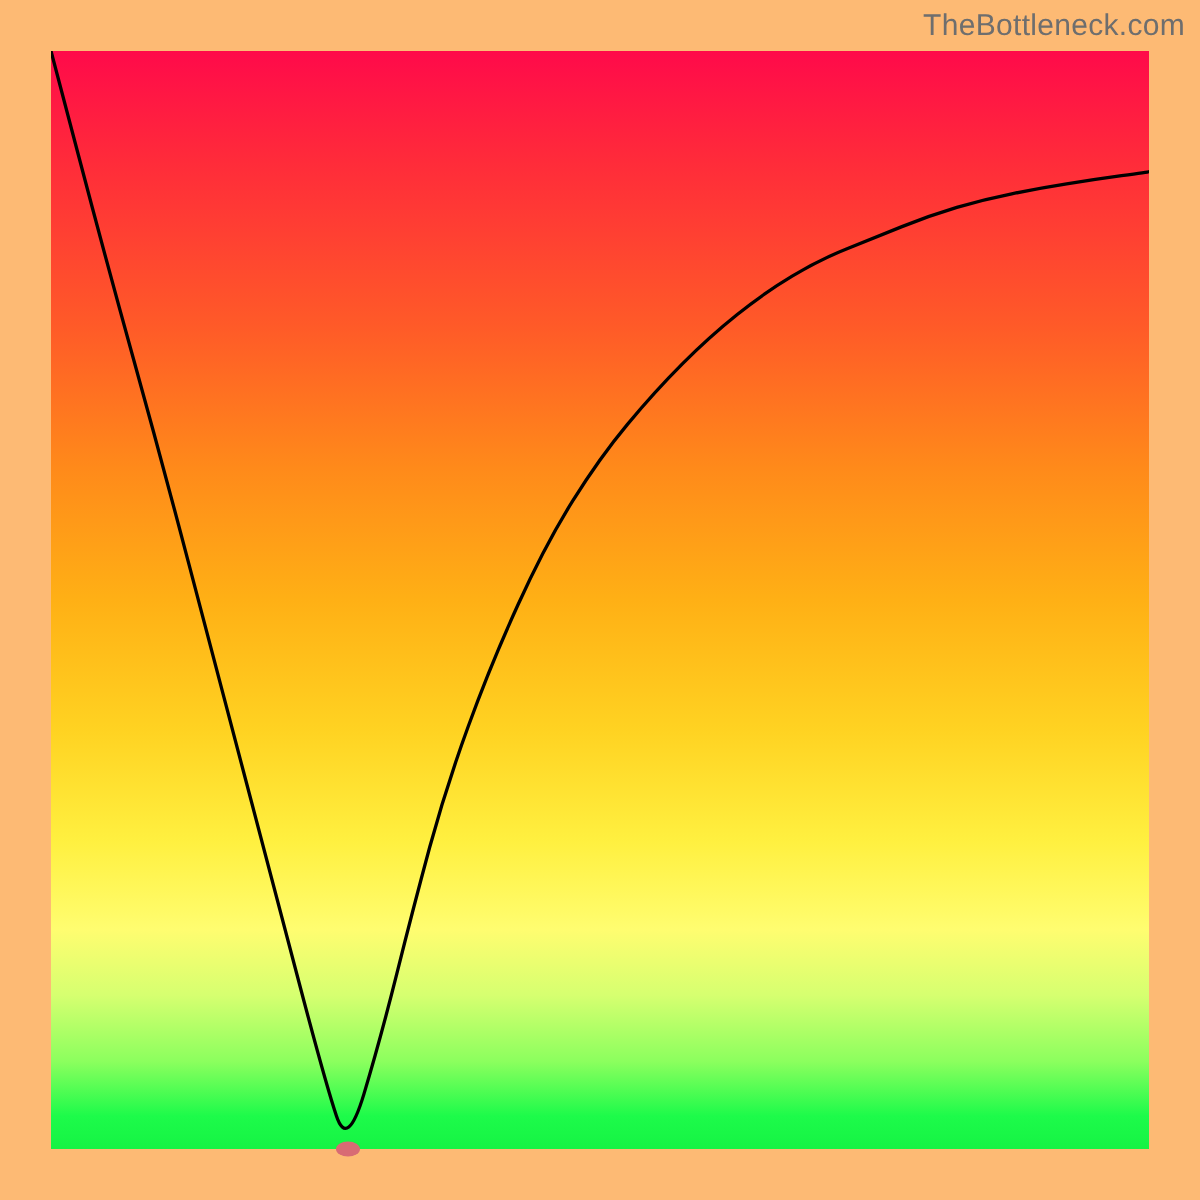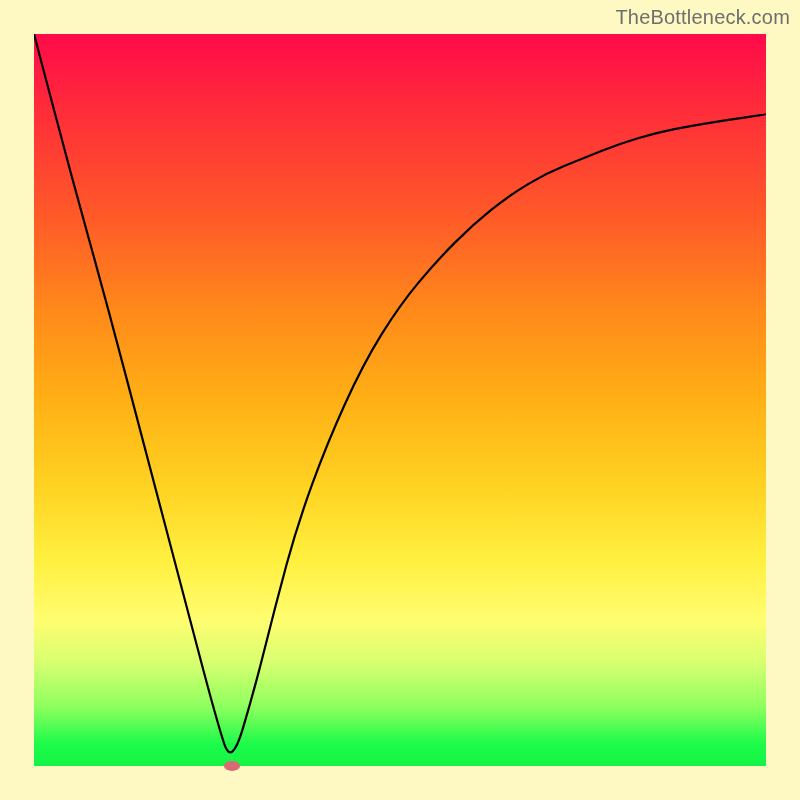--- a/index.html
+++ b/index.html
@@ -8,21 +8,21 @@
     width: 800px;
     height: 800px;
     background: #000;
     font-family: Arial, Helvetica, sans-serif;
     overflow: hidden;
   }
   .frame {
     position: relative;
     width: 800px;
     height: 800px;
-    background: #fef9c3;
+    background: #fdba74;
   }
   .plot {
     position: absolute;
     left: 34px;
     top: 34px;
     width: 732px;
     height: 732px;
     background: linear-gradient(to bottom,
       #ff0a4a 0%,
       #ff2b3a 10%,

